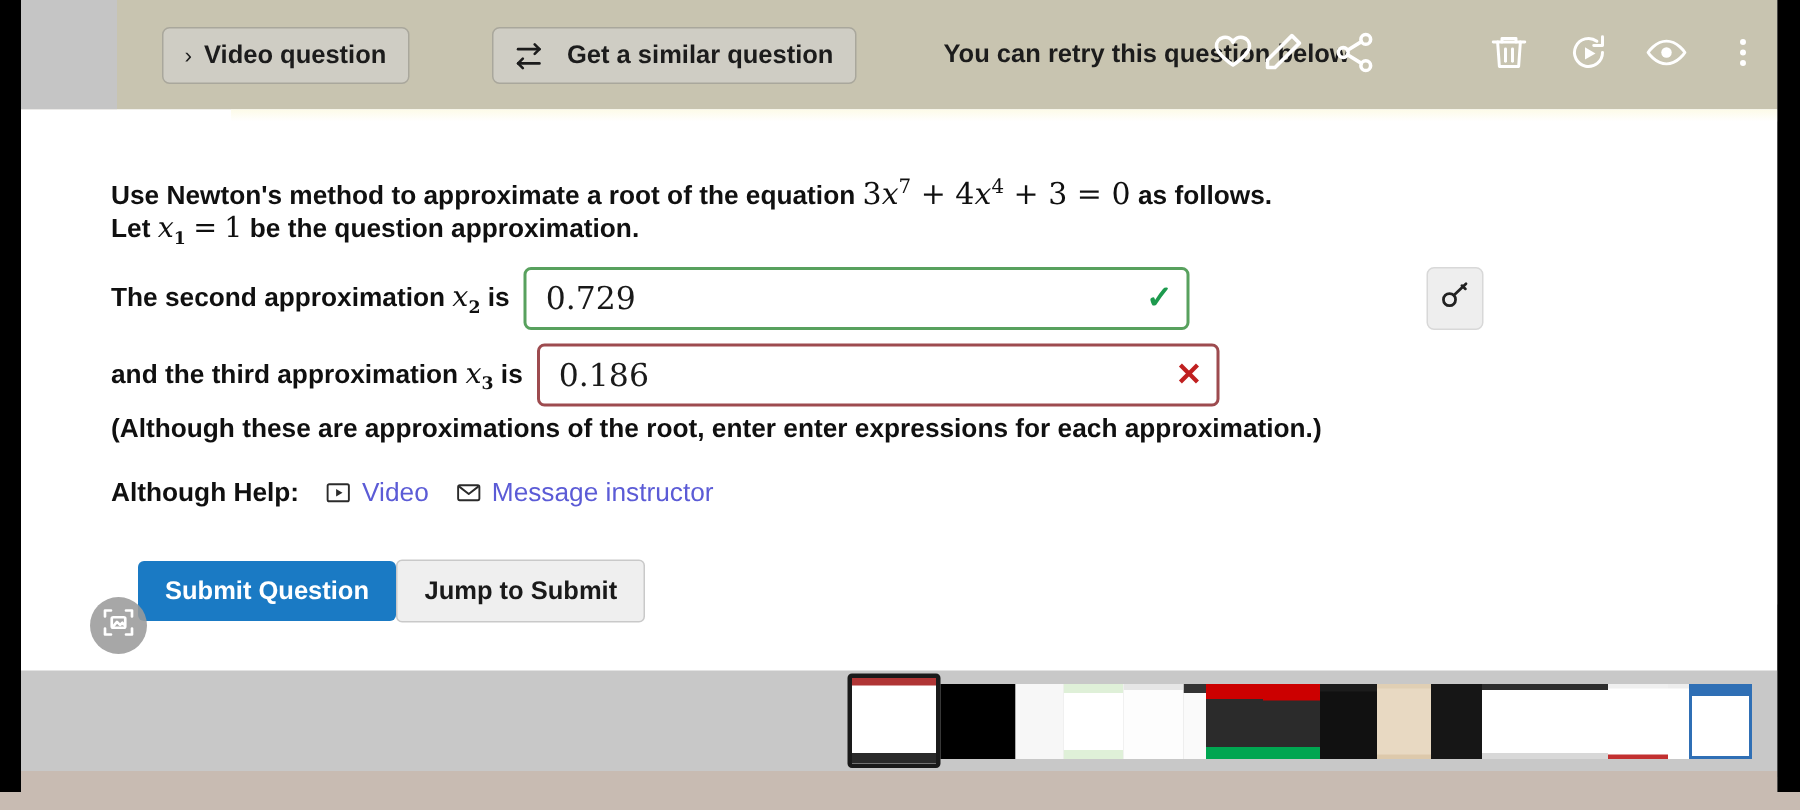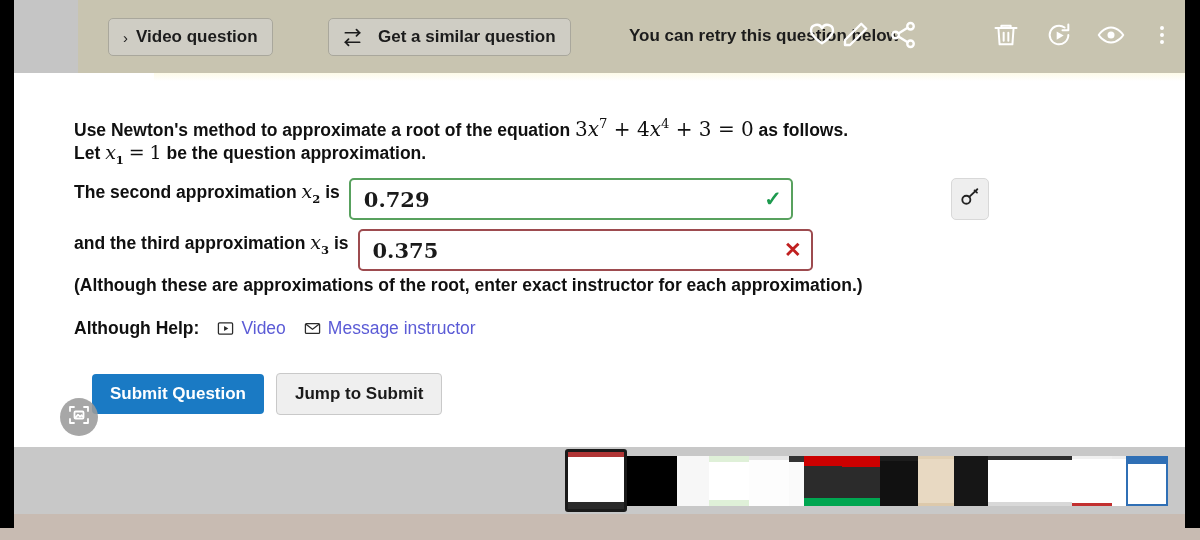--- a/index.html
+++ b/index.html
@@ -124,35 +124,36 @@
     font-style: normal;
   }
 
   #q-line1 { position: absolute; left: 60px; top: 42px; width: 1060px; }
   #q-line2 { position: absolute; left: 60px; top: 66px; }
 
   
   .approx-row {
     position: absolute;
     display: flex;
+    align-items: center;
   }
   #row2 { left: 60px; top: 105px; }
   #row3 { left: 60px; top: 156px; }
 
   .field-wrap { position: relative; margin-left: 9px; }
   .ans-field {
     height: 42px;
     border-radius: 5px;
     background: #ffffff;
     display: flex;
     align-items: center;
     padding: 0 34px 0 13px;
     font-family: "DejaVu Serif", serif;
     font-size: 21px;
-    font-weight: 700;
+    font-weight: 400;
     color: #1a1a1a;
     cursor: text;
   }
   #field2 { width: 444px; border: 2px solid #58a15e; }
   #field3 { width: 455px; border: 2px solid #9d4b4f; }
 
   .mark {
     position: absolute;
     right: 11px; top: 50%;
     transform: translateY(-50%);
@@ -187,21 +188,21 @@
     color: #5b5bd6;
     font-size: 17.5px;
     font-weight: 400;
     text-decoration: none;
     cursor: pointer;
   }
   .help-ico { width: 17px; height: 17px; color: #2b2b2b; display: inline-block; }
   .help-ico svg { width: 100%; height: 100%; display: block; }
   .gap-l { margin-left: 11px; }
 
-  #btn-row { position: absolute; left: 78px; top: 300px; display: flex; align-items: center; gap: 12px; }
+  #btn-row { position: absolute; left: 78px; top: 300px; display: flex; align-items: center; }
   #submit-btn {
     background: #1a7ac4;
     color: #ffffff;
     font-size: 17px;
     font-weight: 700;
     border: none;
     border-radius: 4px;
     padding: 10px 18px;
     cursor: pointer;
   }
@@ -396,26 +397,26 @@
             <circle cx="8" cy="15" r="4.4"></circle>
               <line x1="11.2" y1="11.8" x2="20" y2="3.5"></line>
             <line x1="17" y1="4.8" x2="19.6" y2="7.2"></line>
           </svg>
         </span>
       </div>
 
       <div id="row3" class="approx-row">
         <span class="body-text"><span>and the third approximation </span><span class="mathy" style="font-size:19px;">x</span><sub>3</sub><span> is</span></span>
         <span class="field-wrap">
-          <span class="ans-field" id="field3">0.375</span>
+          <span class="ans-field" id="field3">0.186</span>
           <span class="mark bad">✕</span>
         </span>
       </div>
 
-      <div id="note-line" class="body-text">(Although these are approximations of the root, enter exact instructor for each approximation.)</div>
+      <div id="note-line" class="body-text">(Although these are approximations of the root, enter enter expressions for each approximation.)</div>
 
       <div id="help-line">
         <span class="body-text">Although Help:</span>
         <span class="help-ico gap-l">
           <svg viewBox="0 0 24 24" fill="none" stroke="currentColor" stroke-width="1.8">
             <rect x="2" y="4" width="20" height="16" rx="1.5"></rect>
             <polygon points="10 8.5 16 12 10 15.5" fill="currentColor" stroke="none"></polygon>
           </svg>
         </span>
         <span class="help-link">Video</span>

